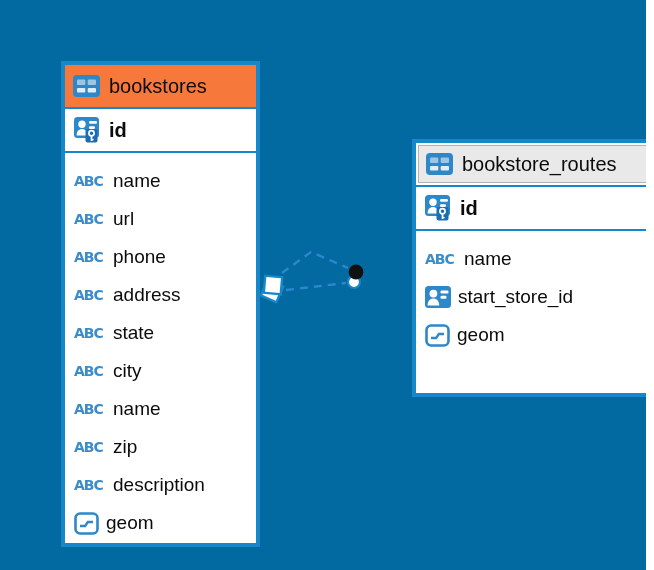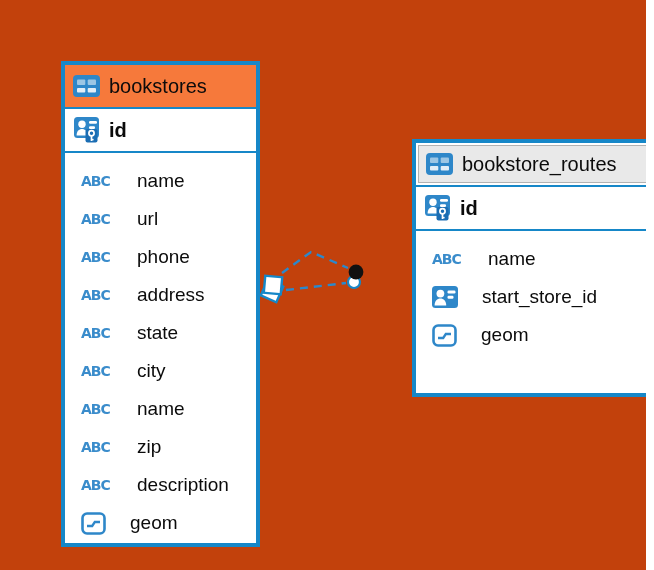--- a/index.html
+++ b/index.html
@@ -1,17 +1,17 @@
 <!DOCTYPE html>
 <html><head>
 <meta charset="utf-8">
 <style>
   html,body{margin:0;padding:0;background:#ffffff;}
   .canvas{
-    position:relative;width:646px;height:570px;background:#c2410c;overflow:hidden;
+    position:relative;width:646px;height:570px;background:#0369a1;overflow:hidden;
     font-family:"Liberation Sans", sans-serif;color:#0b0b0b;
   }
   .links{position:absolute;left:0;top:0;width:654px;height:570px;}
   .etable{
     position:absolute;box-sizing:border-box;background:#ffffff;
     border:4px solid #1687c8;display:flex;flex-direction:column;
   }
   .etable.left{left:61px;top:61px;width:199px;height:486px;}
   .etable.right{left:366px;top:139px;width:251px;height:258px;margin-left:46px;}
   .hdr{
@@ -20,21 +20,21 @@
   }
   .hdr.orange{background:#f6793b;}
   .hdr.gray{background:#e9e9e9;border:2px solid #ffffff;box-shadow:inset 0 0 0 1px #b2b2b2;}
   .divider{height:2px;background:#1687c8;flex:0 0 auto;}
   .idrow{
     height:42px;display:flex;align-items:center;gap:9px;padding:0 9px;
     font-size:20px;font-weight:700;flex:0 0 auto;box-sizing:border-box;
   }
   .fields{flex:1 1 auto;padding-top:9px;display:flex;flex-direction:column;overflow:hidden;}
   .frow{
-    height:38px;display:flex;align-items:center;gap:24px;padding:0 16px;
+    height:38px;display:flex;align-items:center;gap:7px;padding:0 9px;
     font-size:19px;font-weight:400;flex:0 0 auto;box-sizing:border-box;
   }
   .icn{flex:0 0 auto;display:block;}
   .abc{
     flex:0 0 auto;font-weight:700;font-size:14px;letter-spacing:-1px;
     color:#3a8ccb;width:32px;text-align:left;font-family:"DejaVu Sans", sans-serif;
   }
   .lbl{white-space:nowrap;}
 </style>
 </head>

